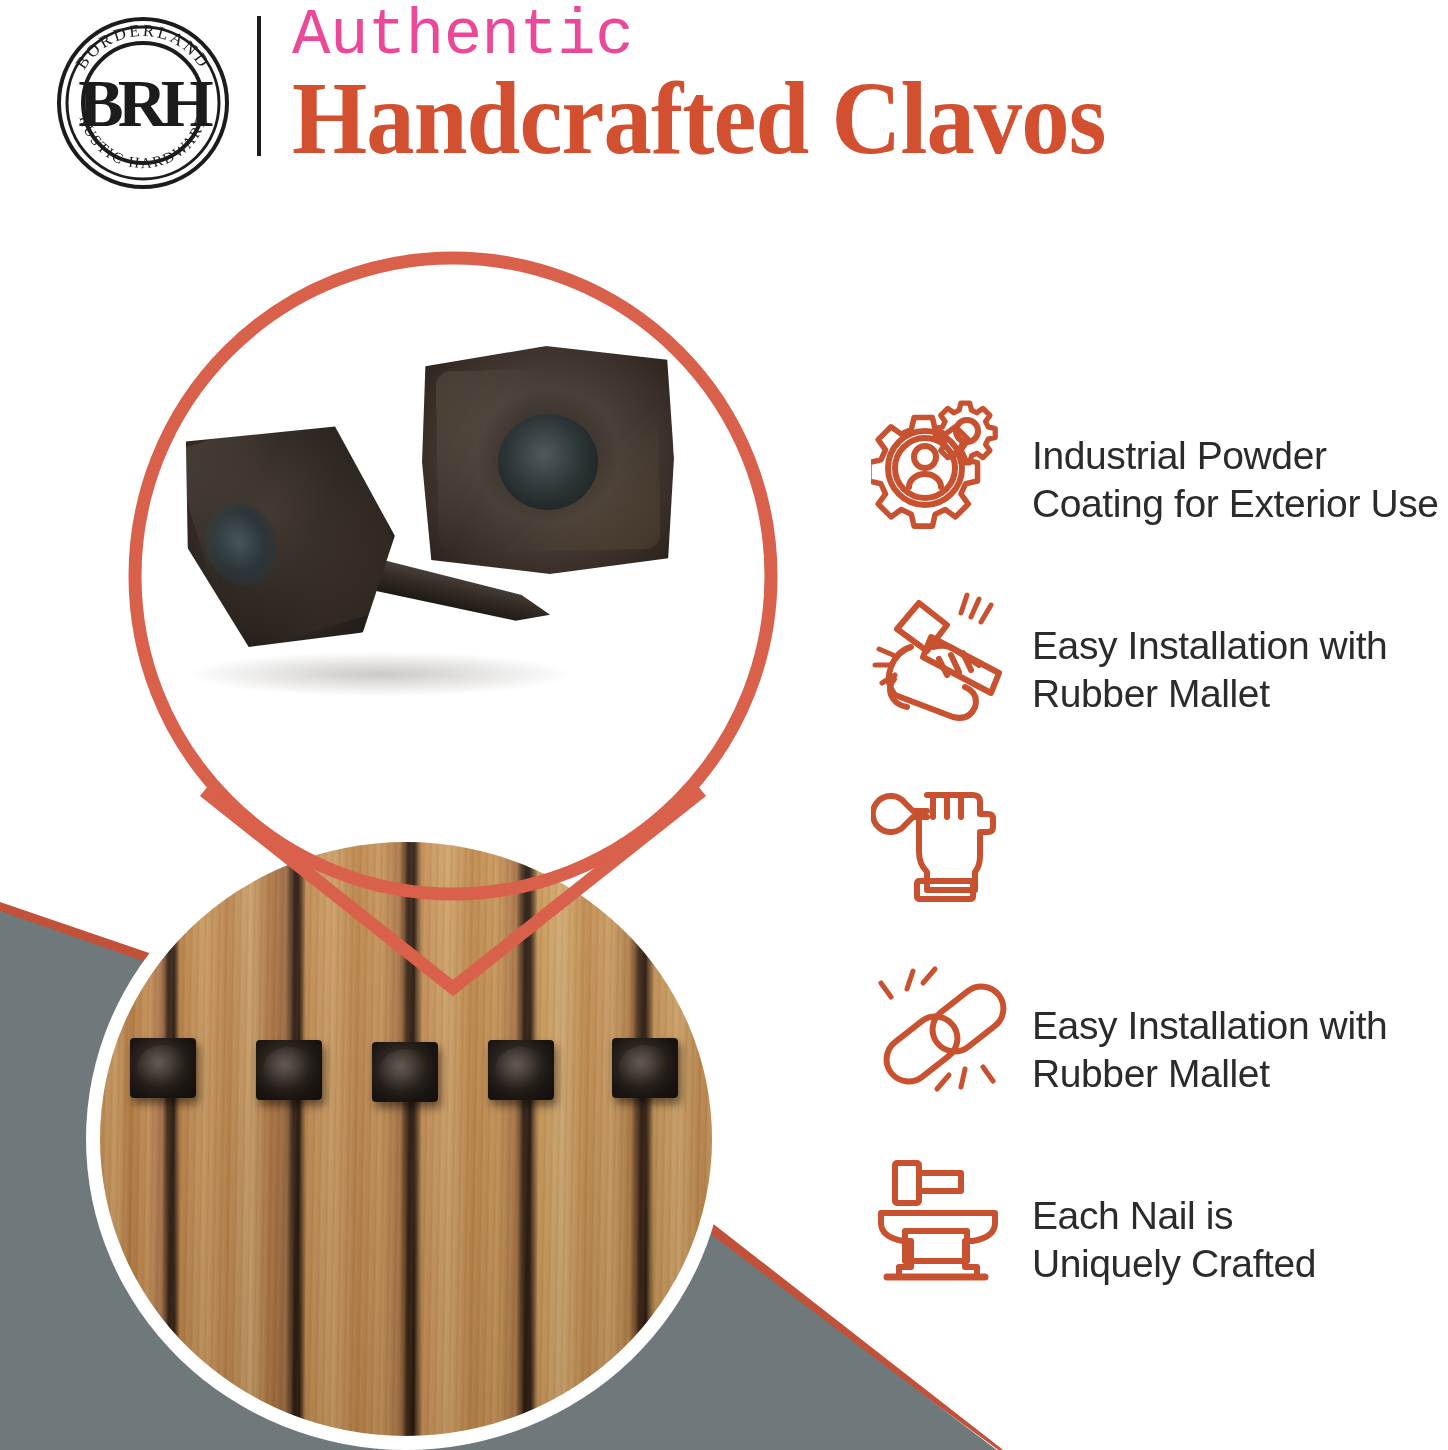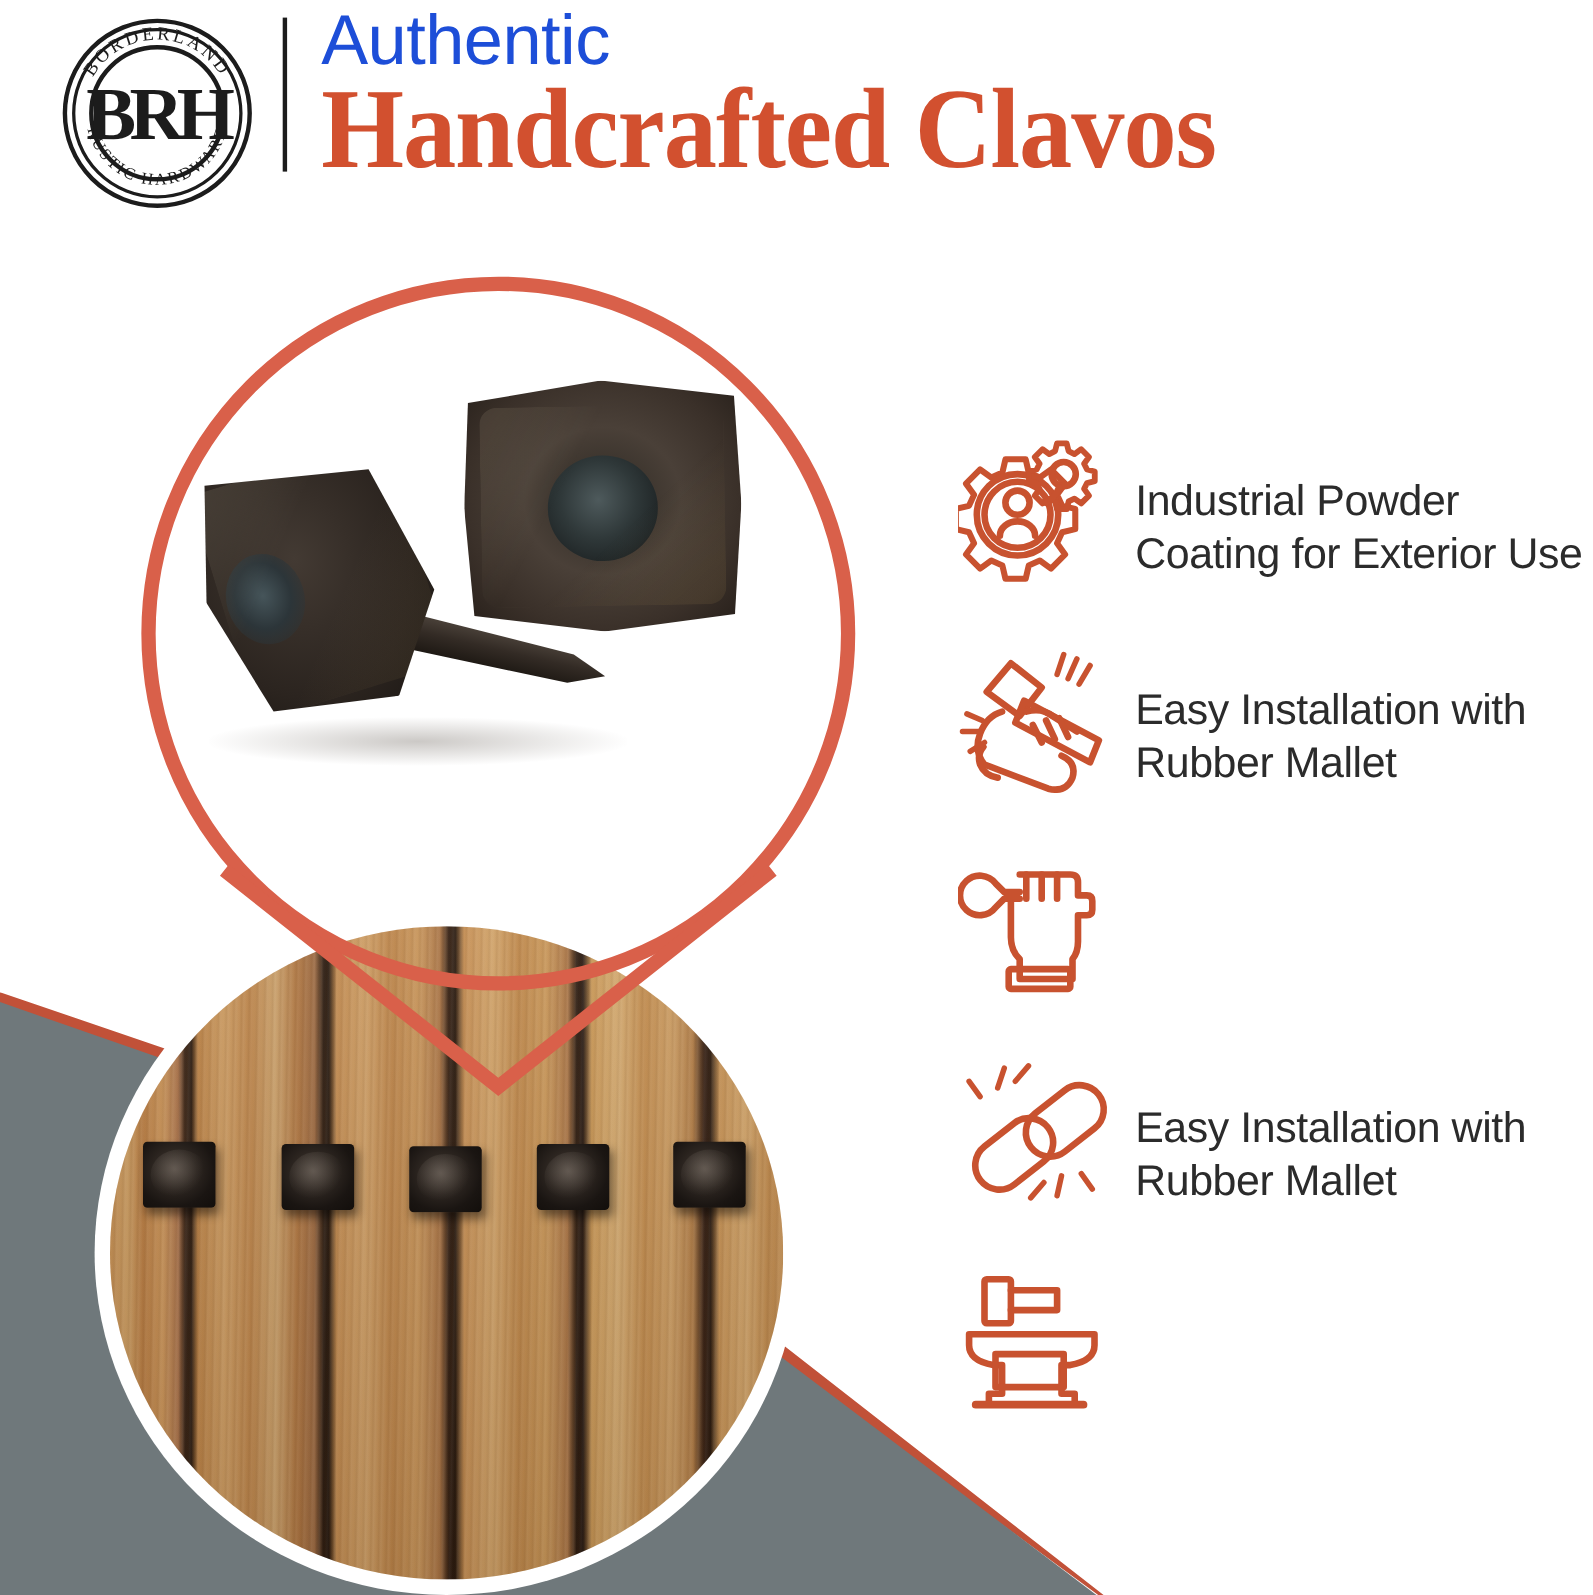--- a/index.html
+++ b/index.html
@@ -43,24 +43,24 @@
     height: 140px;
     background: #1c1c1c;
   }
   #title-block {
     position: absolute;
     left: 292px;
     top: 4px;
     width: 1120px;
   }
   #title-authentic {
-    font-family: Liberation Sans, sans-serif;
+    font-family: Liberation Mono, monospace;
     font-size: 64px;
     line-height: 1.02;
-    color: #1d4ed8;
+    color: #ec4899;
     letter-spacing: -0.5px;
     font-weight: 400;
     white-space: nowrap;
   }
   #title-main {
     font-family: "Liberation Serif", serif;
     font-size: 104px;
     line-height: 1.02;
     font-weight: 700;
     color: #d2502f;
@@ -437,17 +437,19 @@
         <svg viewBox="0 0 150 140" width="150" height="140">
           <g fill="none" stroke="#C8522F" stroke-width="6" stroke-linejoin="round" stroke-linecap="round">
             <rect x="24" y="12" width="24" height="40" rx="2"></rect>
             <path d="M48 22 h42 v18 h-42"></path>
             <path d="M10 62 h114 v10 q0 14 -22 18 h-8 v26 h12 v10 h-78 v-10 h12 v-26 h-8 q-22 -4 -22 -18 z"></path>
             <path d="M34 80 h62 v30 h-62 z"></path>
             <path d="M16 126 h98" stroke-width="7"></path>
           </g>
         </svg>
       </div>
+      <div class="feature-text">Each Nail is
+Uniquely Crafted</div>
     </div>
 
   </div>
 
 </div>
 
 </body></html>

